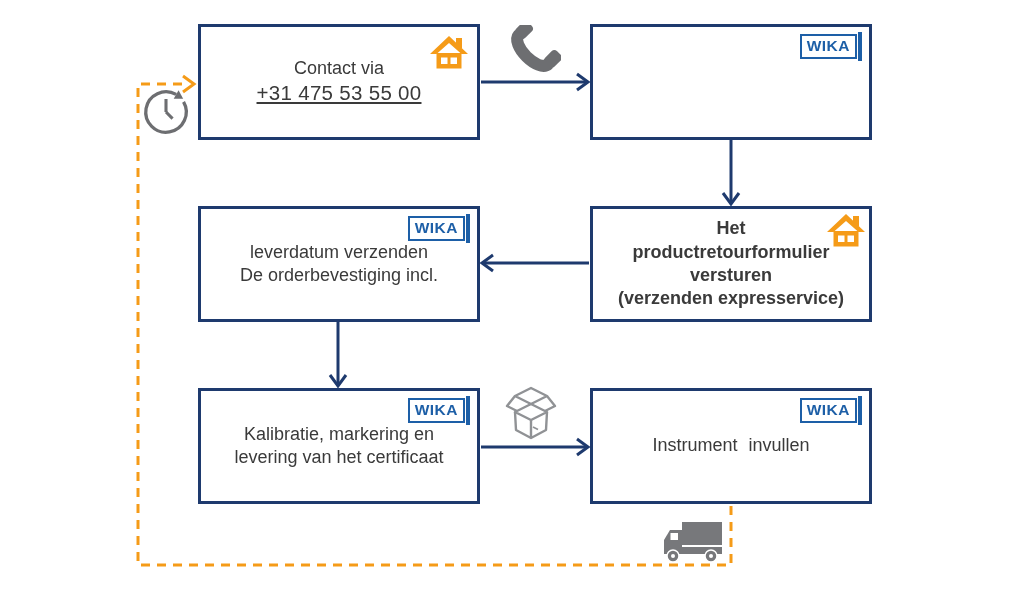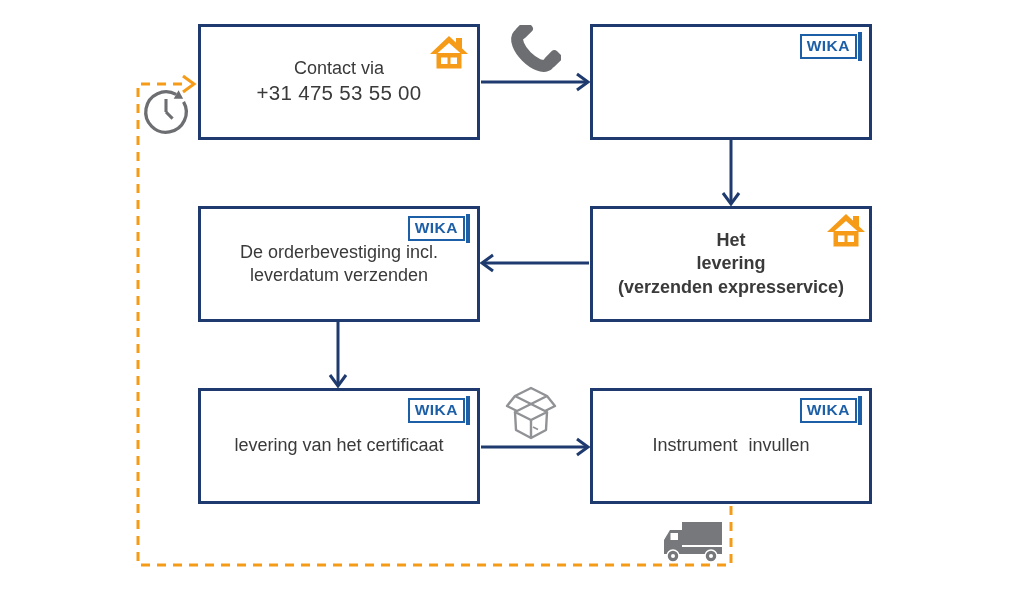--- a/index.html
+++ b/index.html
@@ -4,21 +4,21 @@
 <style>
   html,body{margin:0;padding:0;background:#fff;}
   #canvas{position:relative;width:1024px;height:595px;background:#fff;overflow:hidden;
           font-family:"Liberation Sans","DejaVu Sans",sans-serif;}
   #connectors{position:absolute;left:0;top:0;width:1024px;height:595px;}
 
   .box{position:absolute;width:282px;height:116px;border:3px solid #1e3a6e;background:#fff;
        box-sizing:border-box;display:flex;flex-direction:column;align-items:center;
        justify-content:center;text-align:center;font-size:18px;color:#3a3a3a;line-height:1.3;}
   .box .line{display:block;white-space:nowrap;}
-  .box .phone-line{font-size:20.5px;letter-spacing:0.3px;}
+  .box .phone-line{font-size:20.5px;letter-spacing:0.3px;text-decoration:underline;}
   .box .spread{word-spacing:6px;}
 
   #box-contact{left:198px;top:24px;}
   #box-feasibility{left:590px;top:24px;}
   #box-returnform{left:590px;top:206px;font-weight:bold;}
   #box-orderconf{left:198px;top:206px;}
   #box-calibration{left:198px;top:388px;}
   #box-ship{left:590px;top:388px;}
 
   .wika-badge{position:absolute;top:7px;right:12px;border:2.5px solid #1d5fa7;background:#fff;
@@ -83,44 +83,46 @@
   </div>
 
   <div class="box" id="box-feasibility">
     <span class="wika-badge">
       <span class="wika-text">WIKA</span>
     </span>
   </div>
 
   <div class="box" id="box-returnform">
     <span class="line">Het</span>
-    <span class="line">levering</span>
+    <span class="line">productretourformulier</span>
+    <span class="line">versturen</span>
     <span class="line">(verzenden expresservice)</span>
     <span class="house-badge" id="house-returnform">
       <svg width="40" height="37" viewBox="0 0 40 37">
         <g fill="#f59b18">
           <rect x="27" y="3" width="6" height="10"></rect>
           <polygon points="20,1 39,19 32.5,19 20,8 7.5,19 1,19"></polygon>
           <rect x="7.5" y="18" width="25" height="15.5"></rect>
         </g>
         <rect x="12" y="22.5" width="6.5" height="6.5" fill="#fff"></rect>
         <rect x="21.5" y="22.5" width="6.5" height="6.5" fill="#fff"></rect>
       </svg>
     </span>
   </div>
 
   <div class="box" id="box-orderconf">
+    <span class="line">leverdatum verzenden</span>
     <span class="line">De orderbevestiging incl.</span>
-    <span class="line">leverdatum verzenden</span>
     <span class="wika-badge">
       <span class="wika-text">WIKA</span>
     </span>
   </div>
 
   <div class="box" id="box-calibration">
+    <span class="line">Kalibratie, markering en</span>
     <span class="line">levering van het certificaat</span>
     <span class="wika-badge">
       <span class="wika-text">WIKA</span>
     </span>
   </div>
 
   <div class="box" id="box-ship">
     <span class="line spread">Instrument invullen</span>
     <span class="wika-badge">
       <span class="wika-text">WIKA</span>

